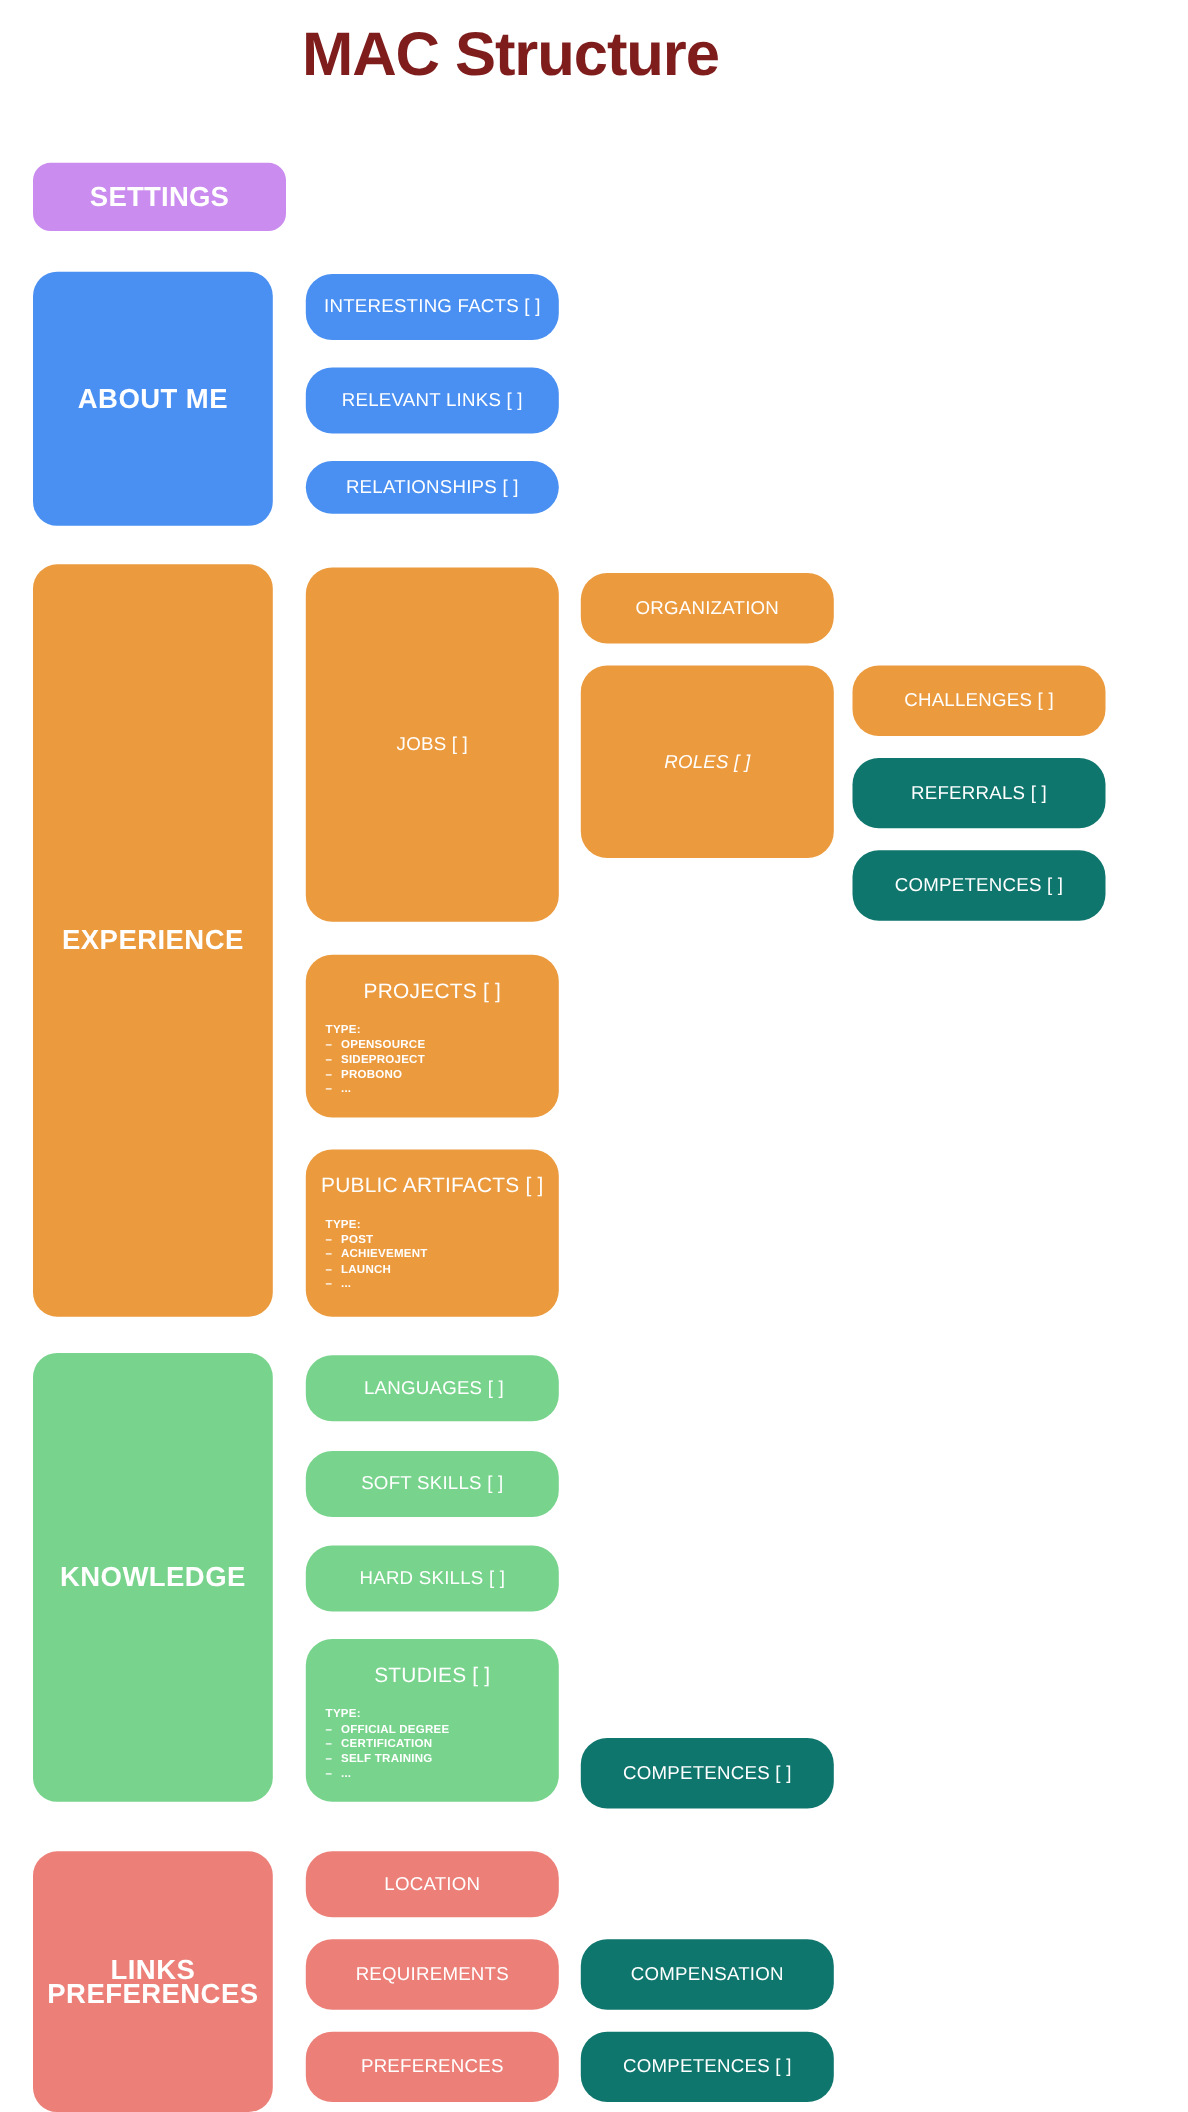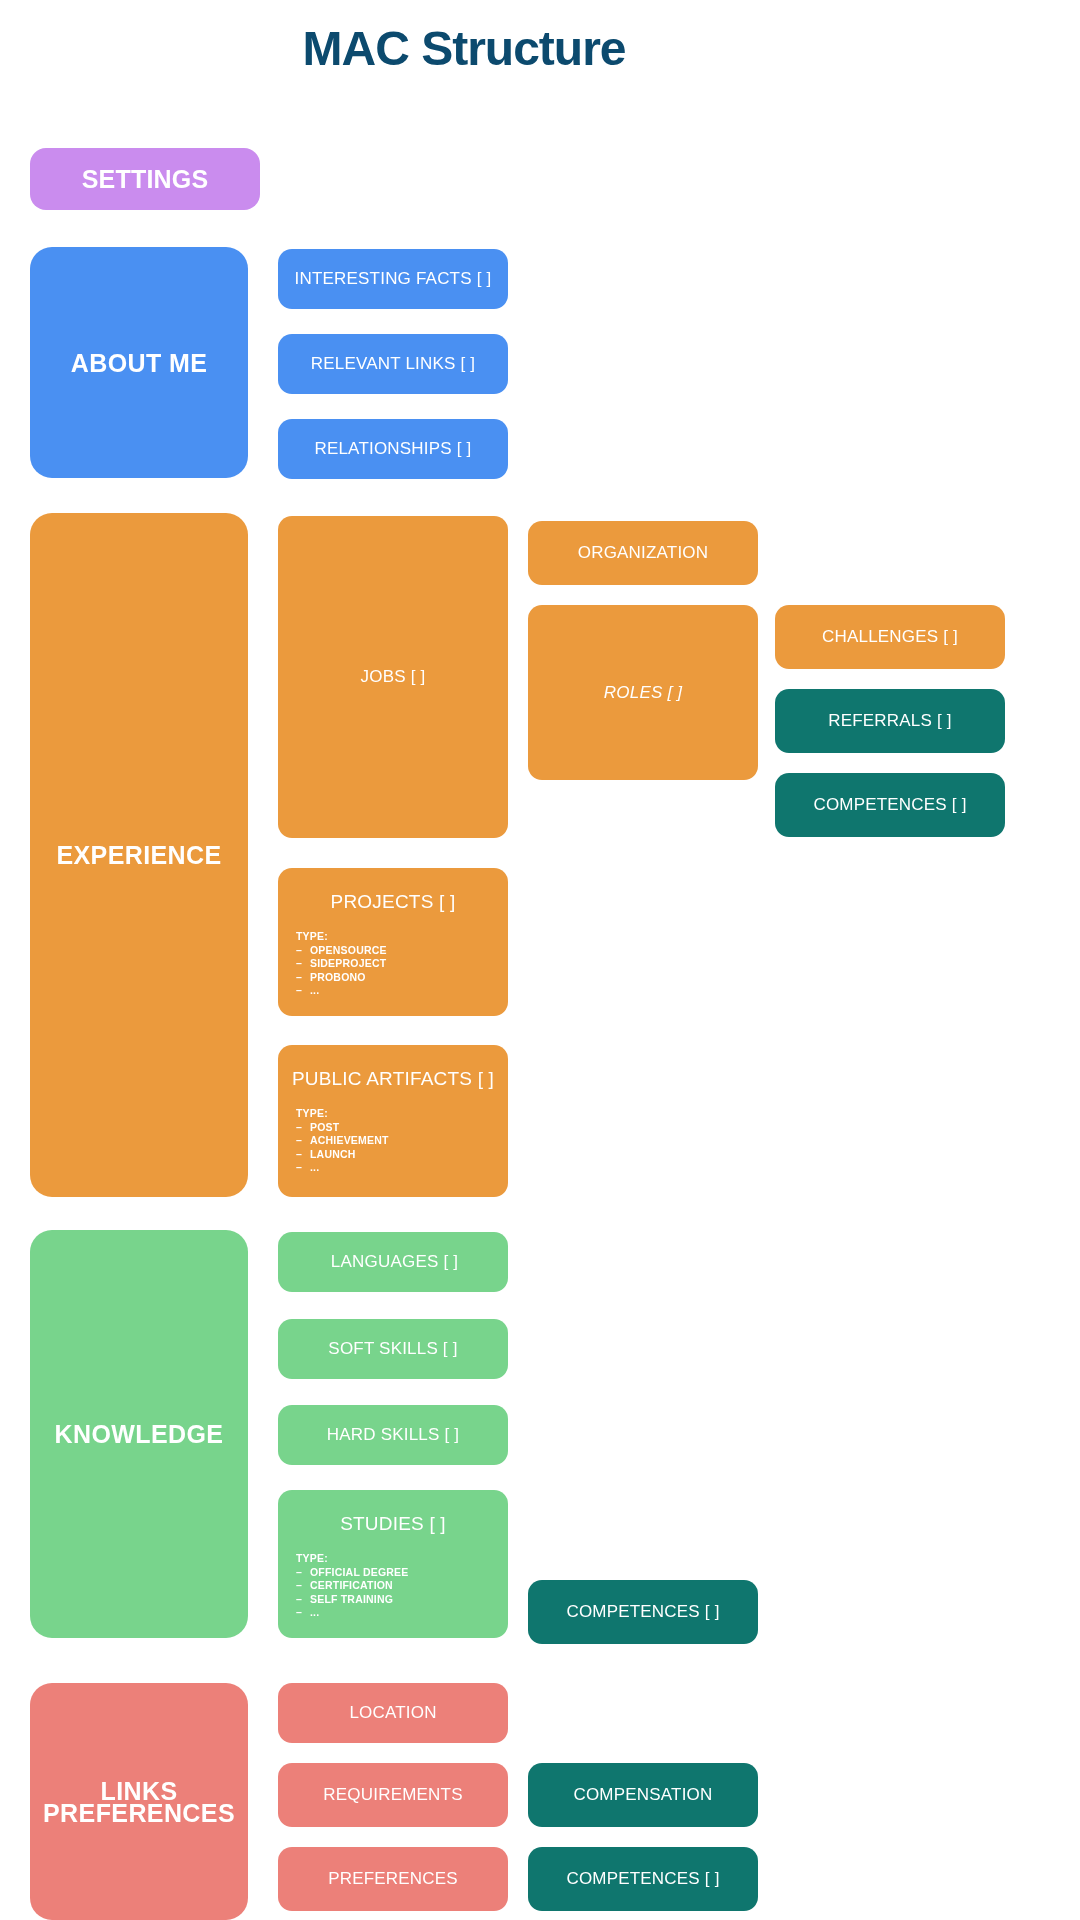--- a/index.html
+++ b/index.html
@@ -19,31 +19,31 @@
     background: #ffffff;
   }
 
   
   .page-title {
     position: absolute;
     left: 0;
     top: 6px;
     width: 928px;
     text-align: center;
-    font-size: 48px;
+    font-size: 56px;
     font-weight: bold;
     letter-spacing: -1px;
-    color: #0c4a6e;
+    color: #7f1d1d;
     line-height: 86px;
   }
 
   
   .card {
     position: absolute;
-    border-radius: 14px;
+    border-radius: 24px;
     color: #ffffff;
     display: flex;
     align-items: center;
     justify-content: center;
     text-align: center;
     font-size: 17px;
     line-height: 22px;
     letter-spacing: 0.2px;
     padding: 4px 8px;
   }
@@ -110,21 +110,21 @@
   </div>
 
   <div class="card c-blue" style="left:278px; top:249px; width:230px; height:60px;">
     <span>INTERESTING FACTS [ ]</span>
   </div>
 
   <div class="card c-blue" style="left:278px; top:334px; width:230px; height:60px;">
     <span>RELEVANT LINKS [ ]</span>
   </div>
 
-  <div class="card c-blue" style="left:278px; top:419px; width:230px; height:60px;text-align:right;">
+  <div class="card c-blue" style="left:278px; top:419px; width:230px; height:48px;text-align:right;">
     <span>RELATIONSHIPS [ ]</span>
   </div>
 
   <div class="card big c-orange" style="left:30px; top:513px; width:218px; height:684px;">
     <span>EXPERIENCE</span>
   </div>
 
   <div class="card c-orange" style="left:278px; top:516px; width:230px; height:322px;">
     <span>JOBS [ ]</span>
   </div>

